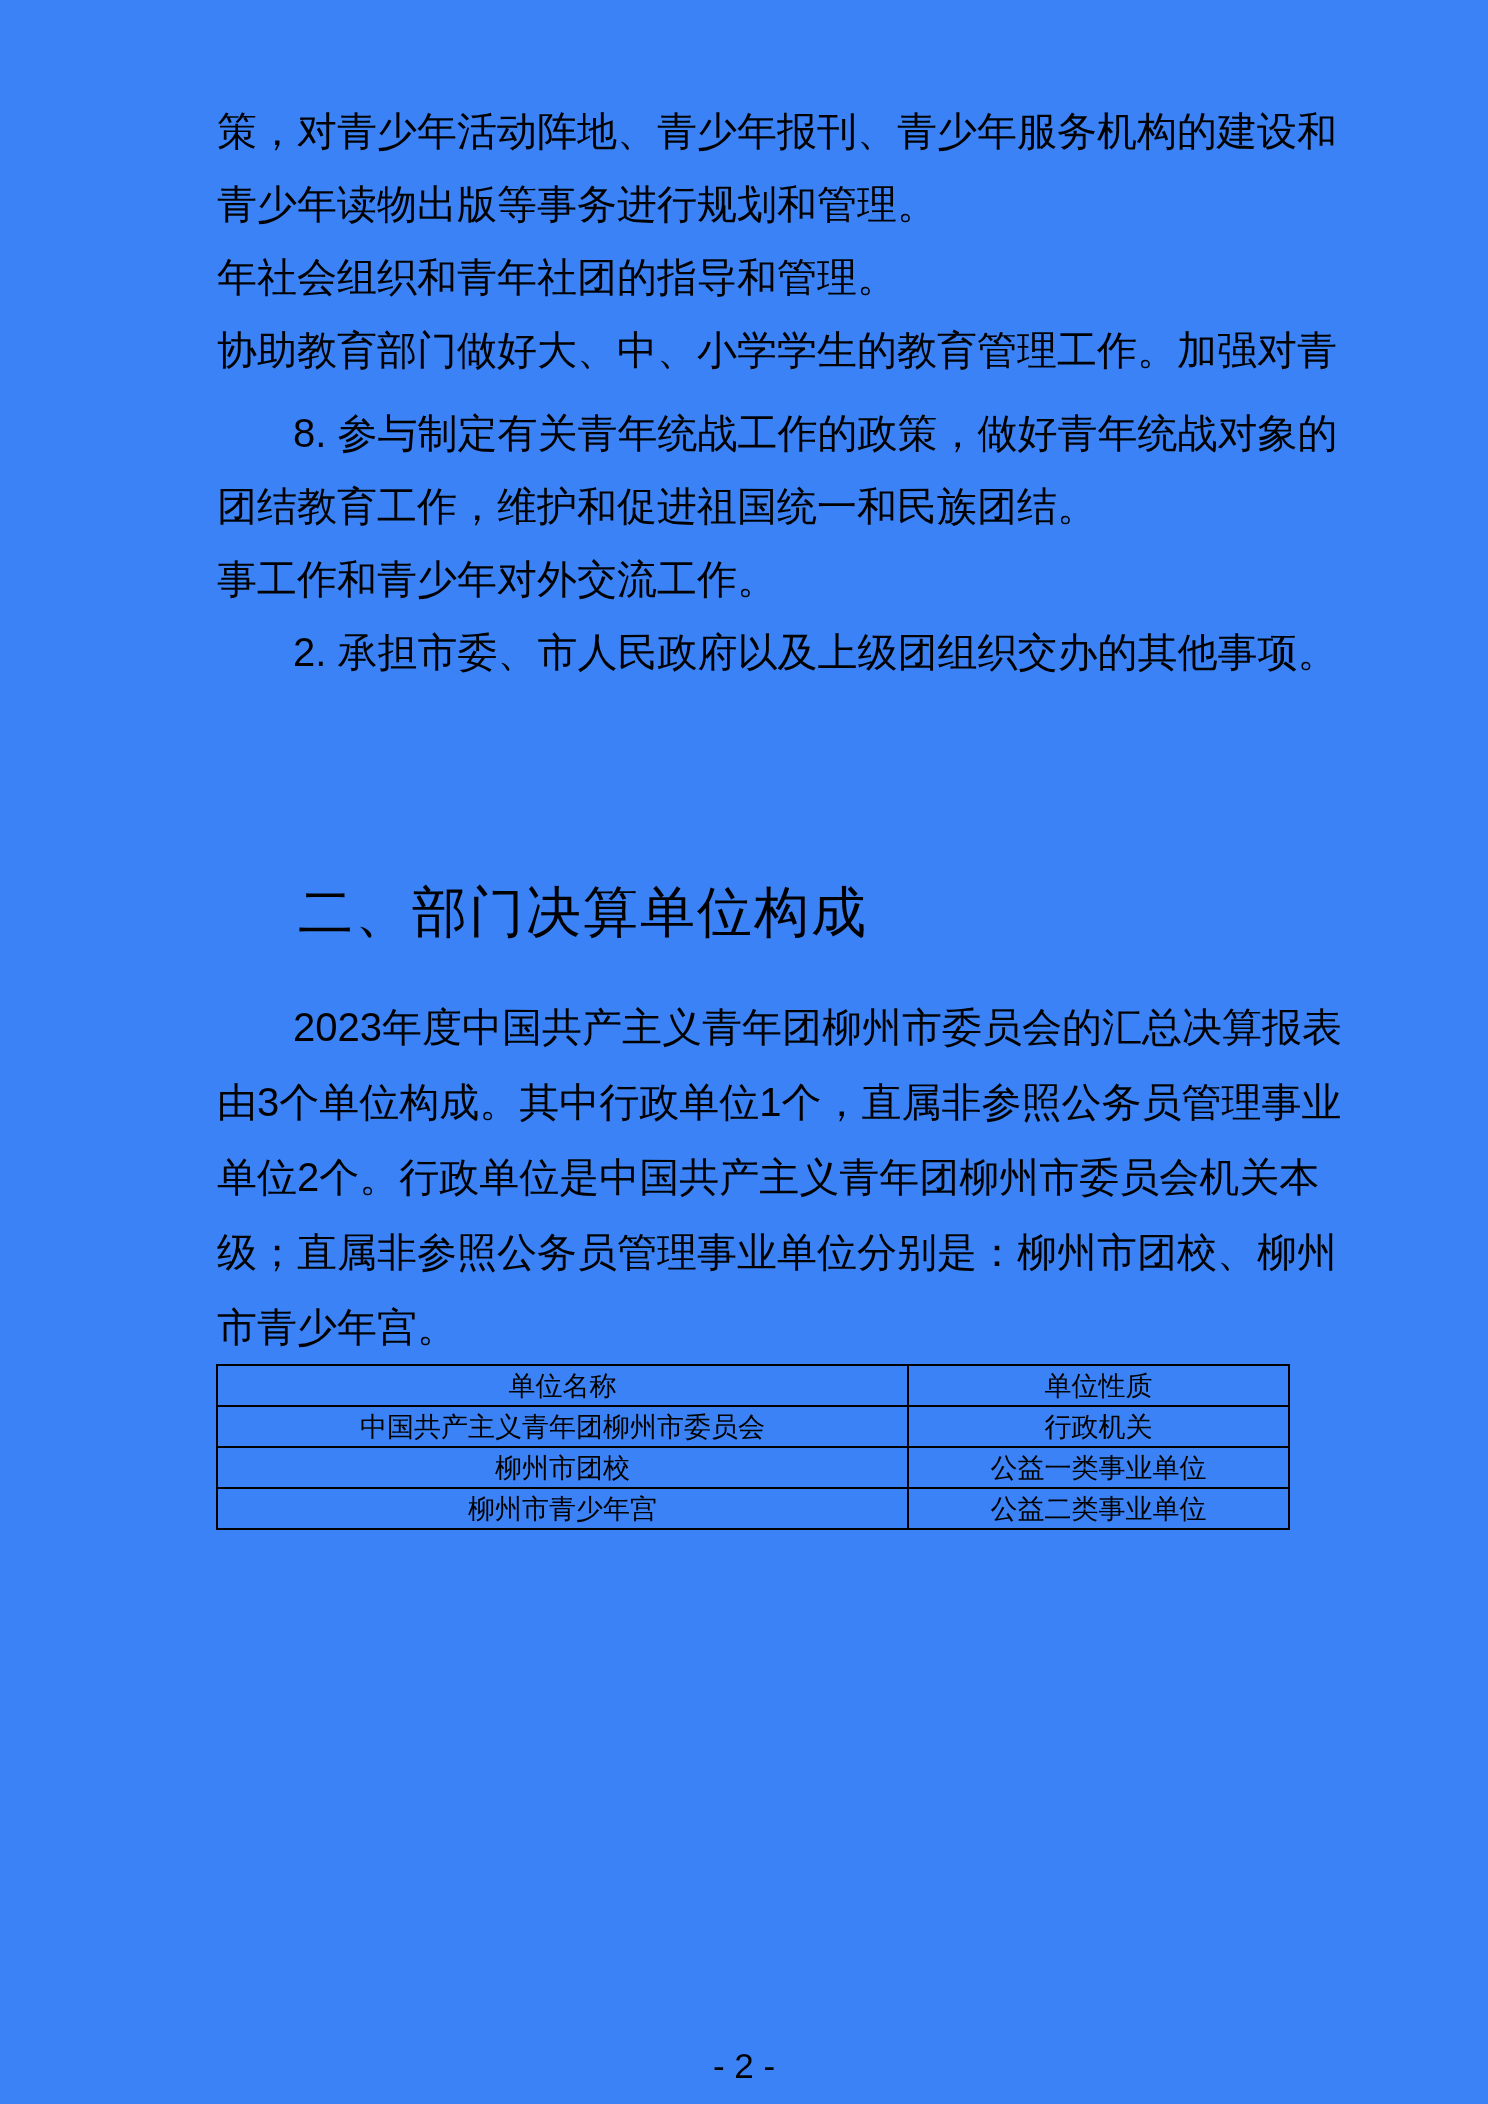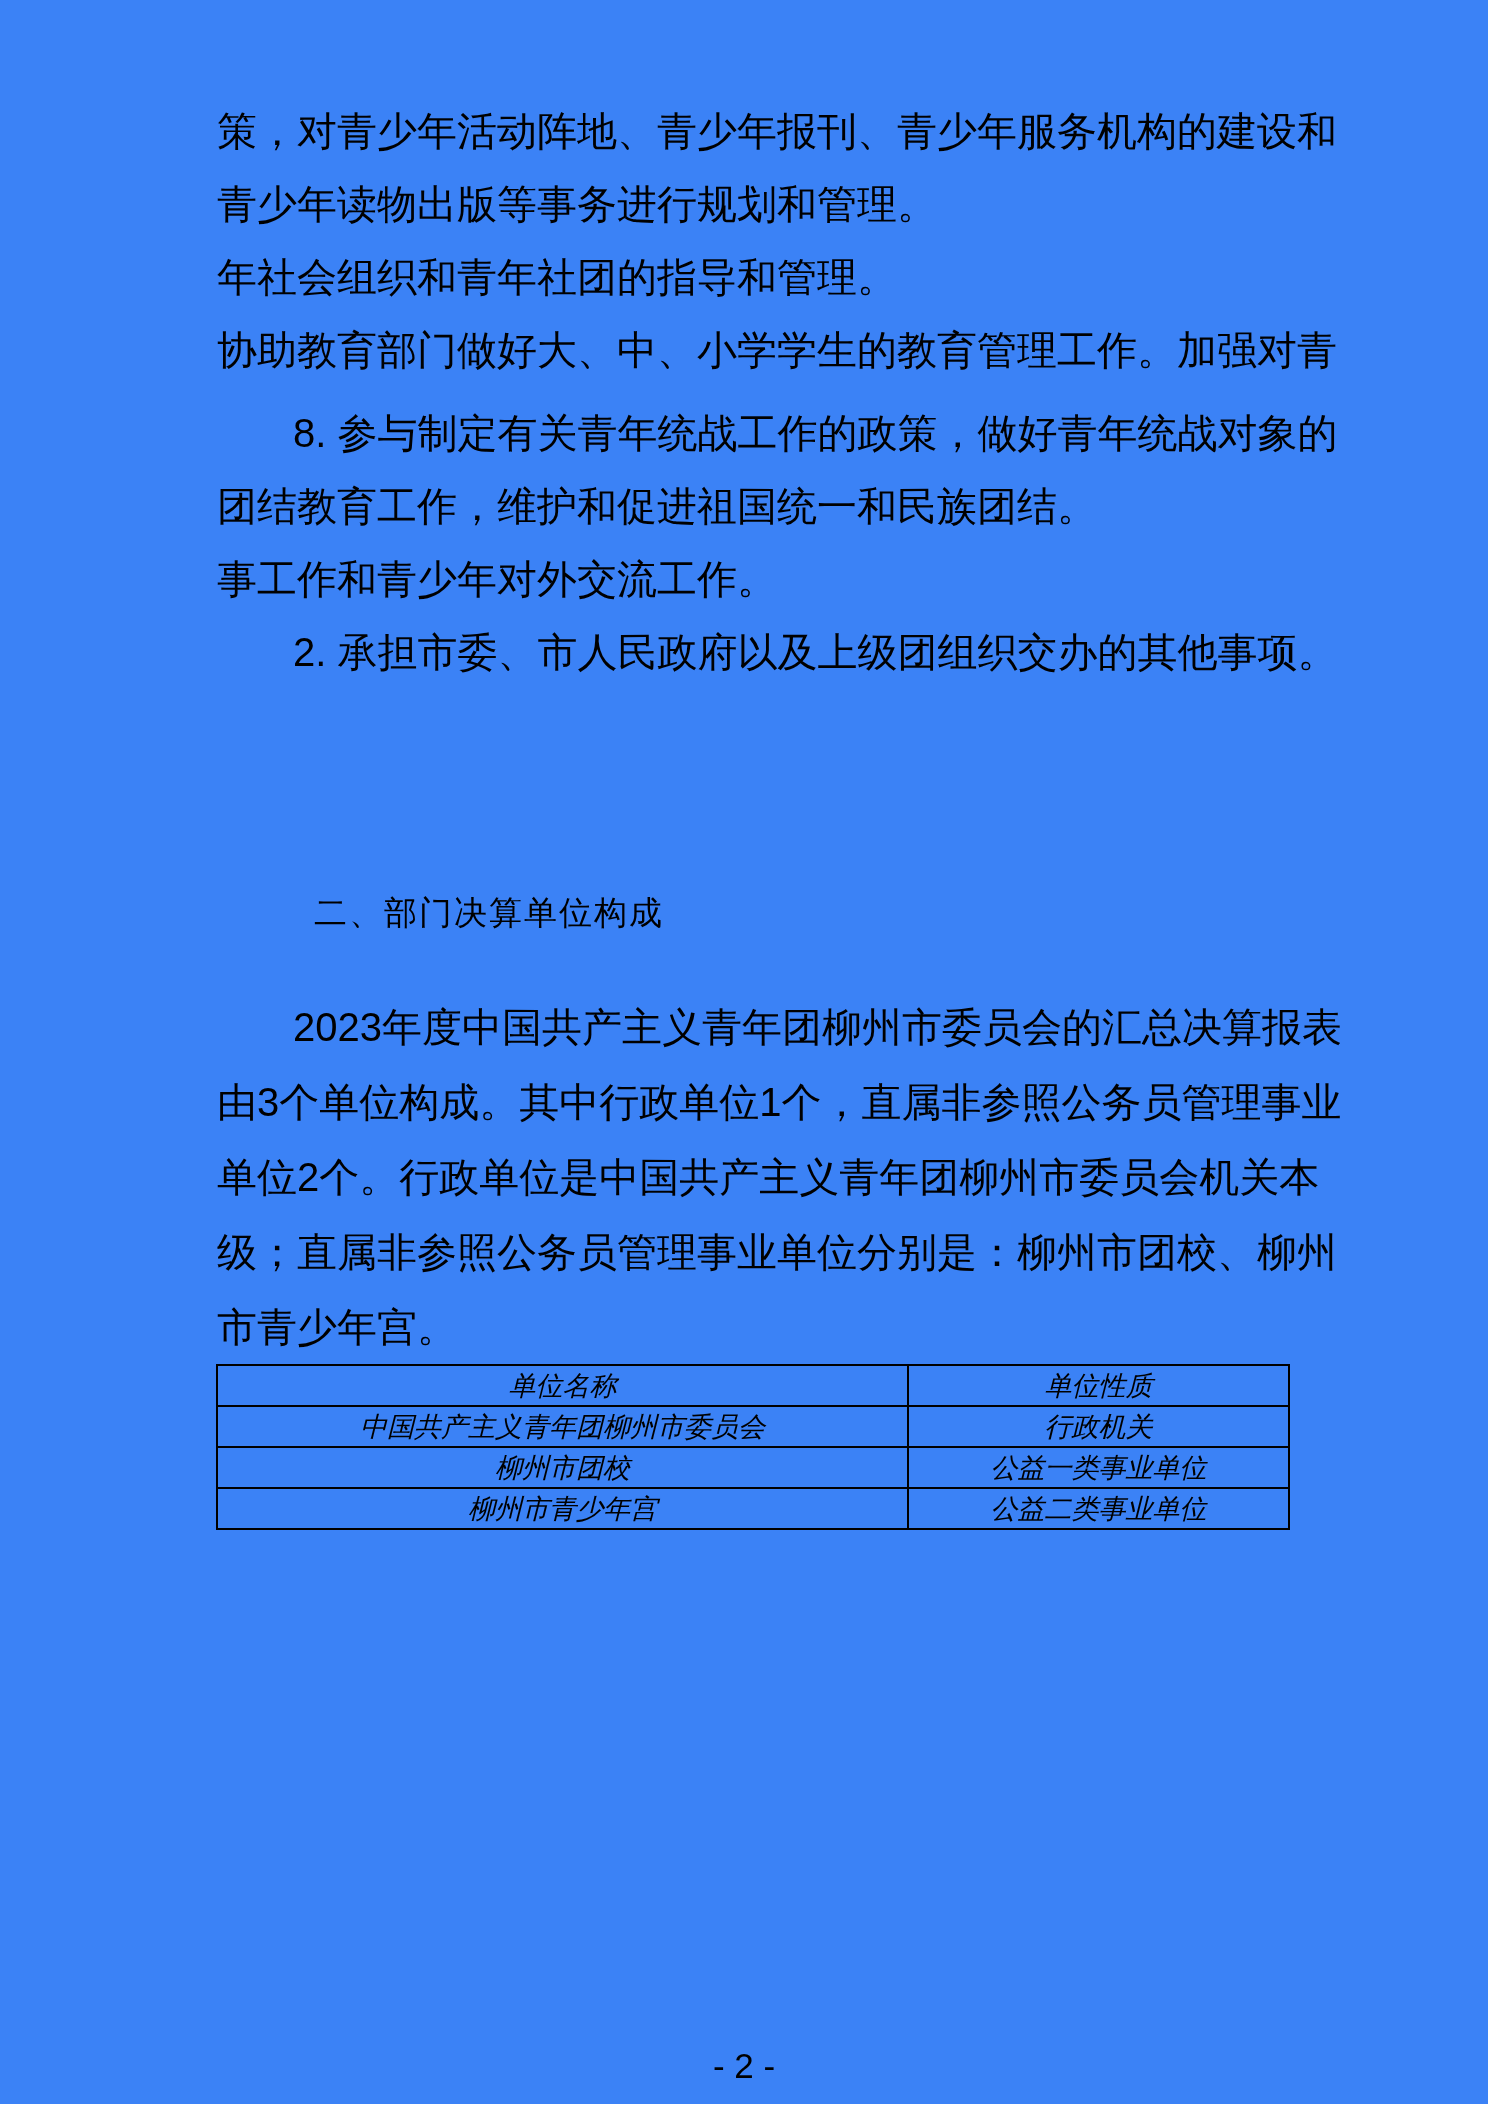--- a/index.html
+++ b/index.html
@@ -20,45 +20,44 @@
     font-size: 40px;
     color: #000000;
   }
   .block-a { top: 95px; line-height: 73px; }
   .block-b { top: 990px; line-height: 75px; }
   .line { white-space: nowrap; }
   .indent { padding-left: 76px; }
   .para-gap-10 { margin-top: 10px; }
   .section-heading {
     position: absolute;
-    left: 234px;
+    left: 218px;
     top: 876px;
     padding-left: 80px;
-    font-size: 33px;
+    font-size: 55px;
     line-height: 73px;
     letter-spacing: 2px;
     white-space: nowrap;
   }
   table.unit-table {
     position: absolute;
     left: 216px;
     top: 1364px;
     width: 1072px;
     border-collapse: collapse;
     table-layout: fixed;
     font-size: 27px;
   }
   table.unit-table th, table.unit-table td {
     border: 2px solid #000000;
     text-align: center;
     vertical-align: middle;
     font-weight: normal;
     height: 41px;
     padding: 0;
-    font-style: italic;
   }
   .col-name  { width: 691px; }
   .col-type  { width: 381px; }
   .page-footer {
     position: absolute;
     left: 0;
     top: 2046px;
     width: 100%;
     text-align: center;
     font-size: 35px;

